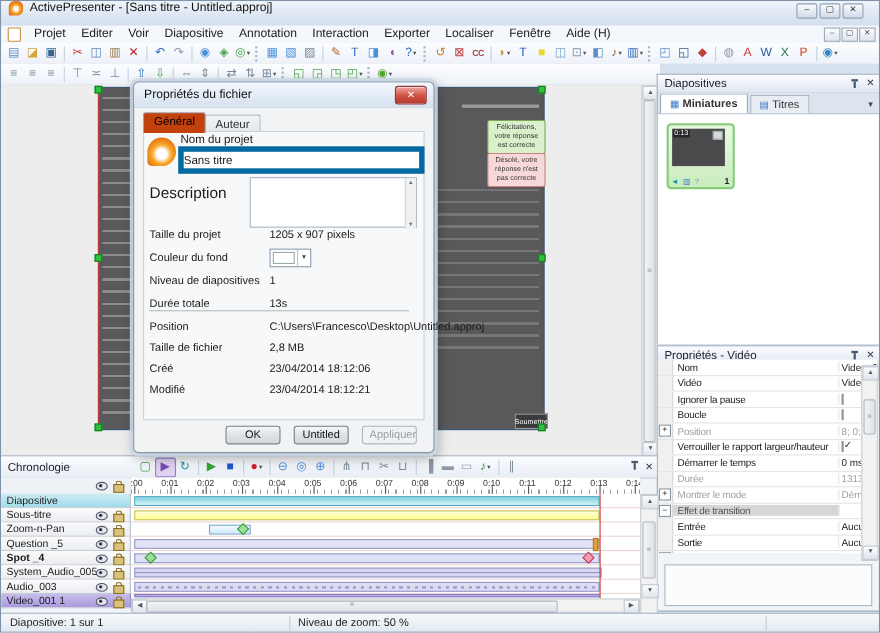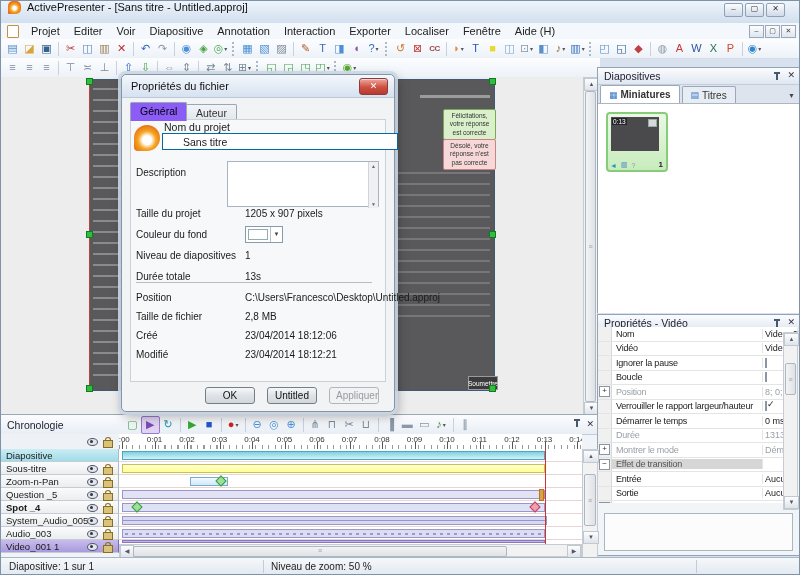--- a/index.html
+++ b/index.html
@@ -63,29 +63,29 @@
 #dialog{position:absolute;left:120px;top:73px;width:272px;height:336px;background:#f2f3f5;border:1px solid #8296a8;border-radius:5px;
  box-shadow:0 0 0 3px rgba(203,215,228,.9),2px 4px 12px rgba(0,0,0,.35);z-index:50}
 #dlg-title{position:absolute;left:0;top:0;width:100%;height:22px;background:linear-gradient(#f3f7fc,#d6e2f0);
  border-bottom:1px solid #bdc9d8;border-radius:5px 5px 0 0;display:flex;align-items:center}
 #dlg-title span{margin-left:9px;font-size:11px;color:#111}
 #dlg-close{position:absolute;right:6px;top:3px;width:27px;height:15px;border-radius:3px;border:1px solid #8e3a3a;
  background:linear-gradient(#efa8a0,#ce5040 55%,#b83a30);color:#fff;font-size:9px;font-weight:bold;text-align:center;line-height:14px;
  box-shadow:inset 0 1px 0 rgba(255,255,255,.5)}
 .dlg-tab{position:absolute;top:27px;height:17px;padding:0 9px;font-size:10.5px;line-height:17px;border:1px solid #98a6b6;border-bottom:none;
  border-radius:2px 2px 0 0;background:linear-gradient(#f2f4f6,#e2e7ec);color:#333}
-.dlg-tab.active{background:#8b5cf6;height:18px;z-index:2;color:#000}
+.dlg-tab.active{background:#c2410c;height:18px;z-index:2;color:#000}
 #tab-general{left:8px}#tab-auteur{left:64px;top:29px;height:15px}
 #dlg-pane{position:absolute;left:8px;top:44px;width:254px;height:261px;background:#f7f8f9;border:1px solid #c9d1d9}
 #dlg-logo{position:absolute;left:12px;top:50px;width:26px;height:26px;border-radius:50% 50% 50% 4px;
  background:radial-gradient(circle at 50% 58%,#fff 22%,#f5a623 45%,#e2590f 90%)}
 #dlg-name-label{position:absolute;left:42px;top:46px;font-size:10.5px}
-#dlg-name-input{position:absolute;left:40px;top:58px;width:214px;height:15px;background:#fff;border:1px solid #0369a1;
- font-size:10.5px;padding-left:20px;display:flex;align-items:center}
-#dlg-desc-label{position:absolute;left:14px;top:92px;font-size:10px}
+#dlg-name-input{position:absolute;left:40px;top:58px;width:214px;height:15px;background:#fff;border:5px solid #0369a1;
+ font-size:10.5px;padding-left:0;display:flex;align-items:center}
+#dlg-desc-label{position:absolute;left:14px;top:92px;font-size:14px}
 #dlg-desc{position:absolute;left:105px;top:86px;width:150px;height:44px;background:#fff;border:1px solid #a9b4c0}
 #dlg-desc .mini-sb{position:absolute;right:0;top:0;width:9px;height:100%;background:#eef0f2;border-left:1px solid #d0d5da;
  display:flex;flex-direction:column;justify-content:space-between;align-items:center;font-size:5px;color:#667;padding:1px 0}
 #dlg-fields{position:absolute;left:14px;top:130px;width:240px;display:flex;flex-direction:column;gap:5px}
 #dlg-info{position:absolute;left:14px;top:214px;width:240px;display:flex;flex-direction:column;gap:3px}
 .dlg-row{display:flex;height:16px;align-items:center;font-size:10px}
 .dlg-label{flex:0 0 109px}
 .dlg-value{white-space:nowrap}
 .color-ctl{display:flex;width:36px;height:15px;border:1px solid #8a9aae;background:#fff}
 .color-swatch{flex:1;margin:2px;border:1px solid #9aa;background:#fff}

